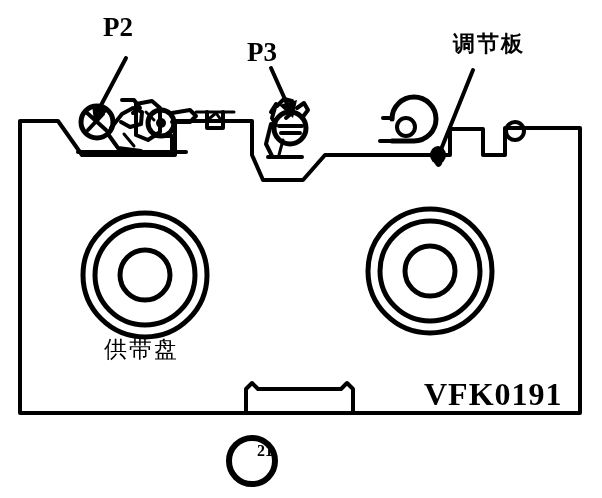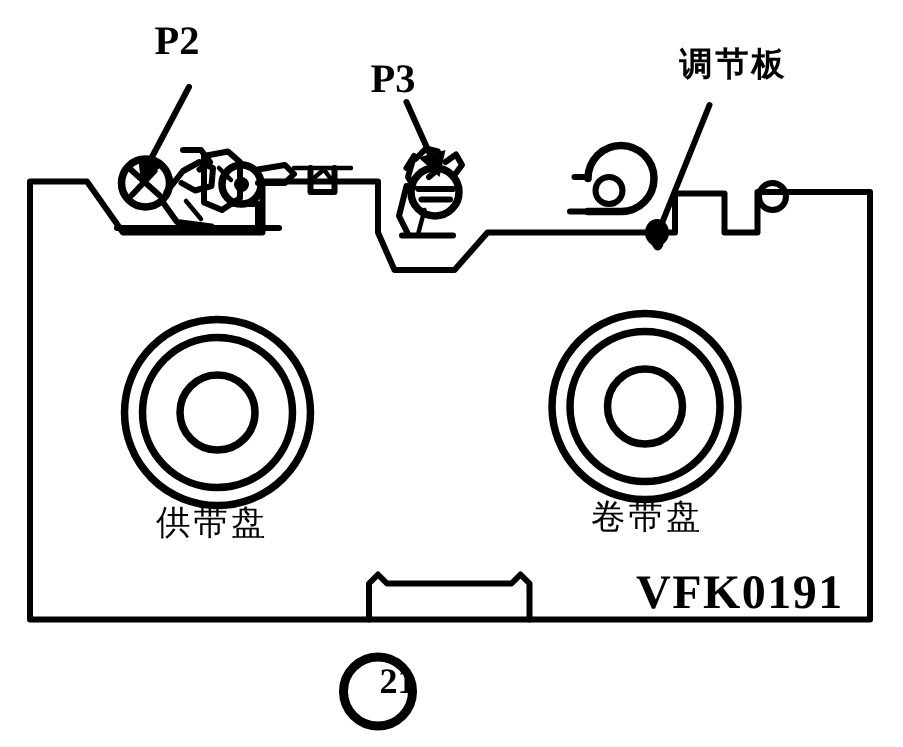--- a/index.html
+++ b/index.html
@@ -64,21 +64,21 @@
   }
   .label-partno {
     font-family: "Liberation Serif", serif;
     font-weight: bold;
     font-size: 32px;
     letter-spacing: 1px;
   }
   .fig-num {
     font-family: "Liberation Serif", serif;
     font-weight: bold;
-    font-size: 24px;
+    font-size: 16px;
     padding-left: 13px;
   }
   #p2-label  { left: 103px; top: 14px; }
   #p3-label  { left: 247px; top: 39px; }
   #plate-label { left: 453px; top: 33px; }
   #supply-label { left: 104px; top: 338px; }
   #takeup-label { left: 394px; top: 334px; }
   #partno-label { left: 424px; top: 378px; }
   #figure-number-text {
     left: 234px;
@@ -229,19 +229,18 @@
   </svg>
 
   <div class="txt label-p" id="p2-label">P2</div>
 
   <div class="txt label-p" id="p3-label">P3</div>
 
   <div class="txt label-cjk" id="plate-label">调节板</div>
 
   <div class="txt label-cjk-small" id="supply-label">供带盘</div>
 
-  <div class="txt label-cjk-small" id="takeup-label">卷带盘</div>
 
   <div class="txt label-partno" id="partno-label">VFK0191</div>
 
   <div class="txt fig-num" id="figure-number-text">21</div>
 
 </div>
 
 </body></html>

